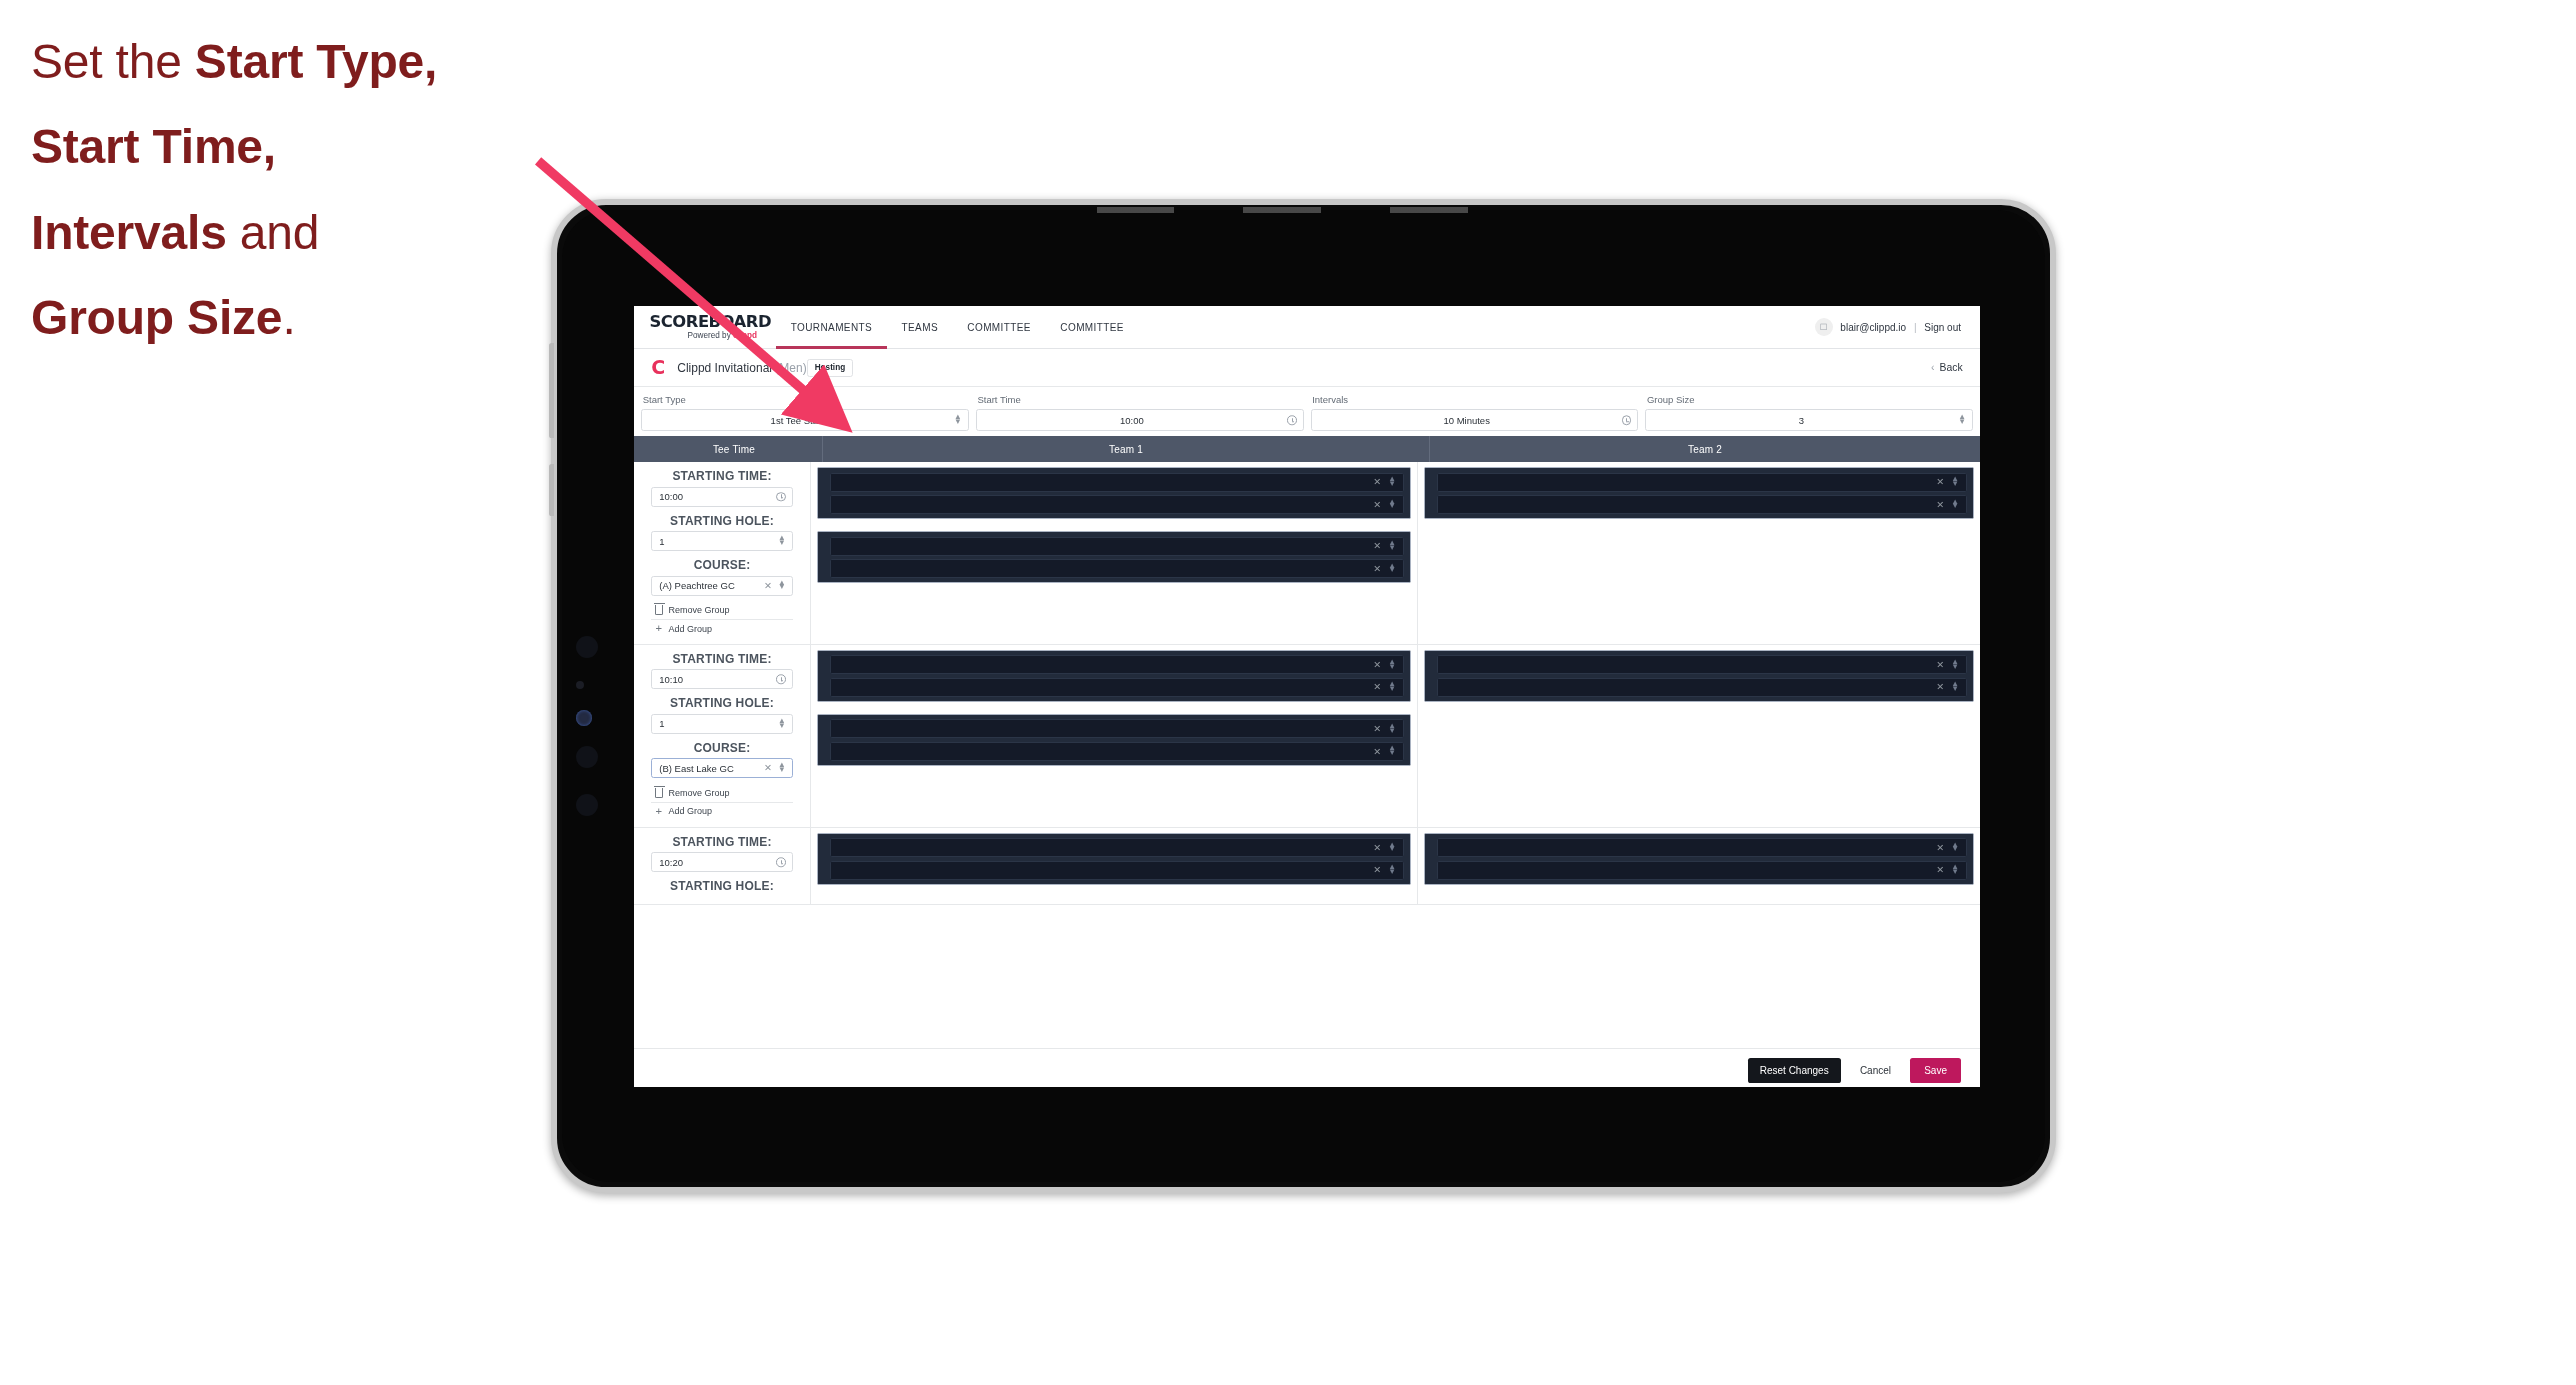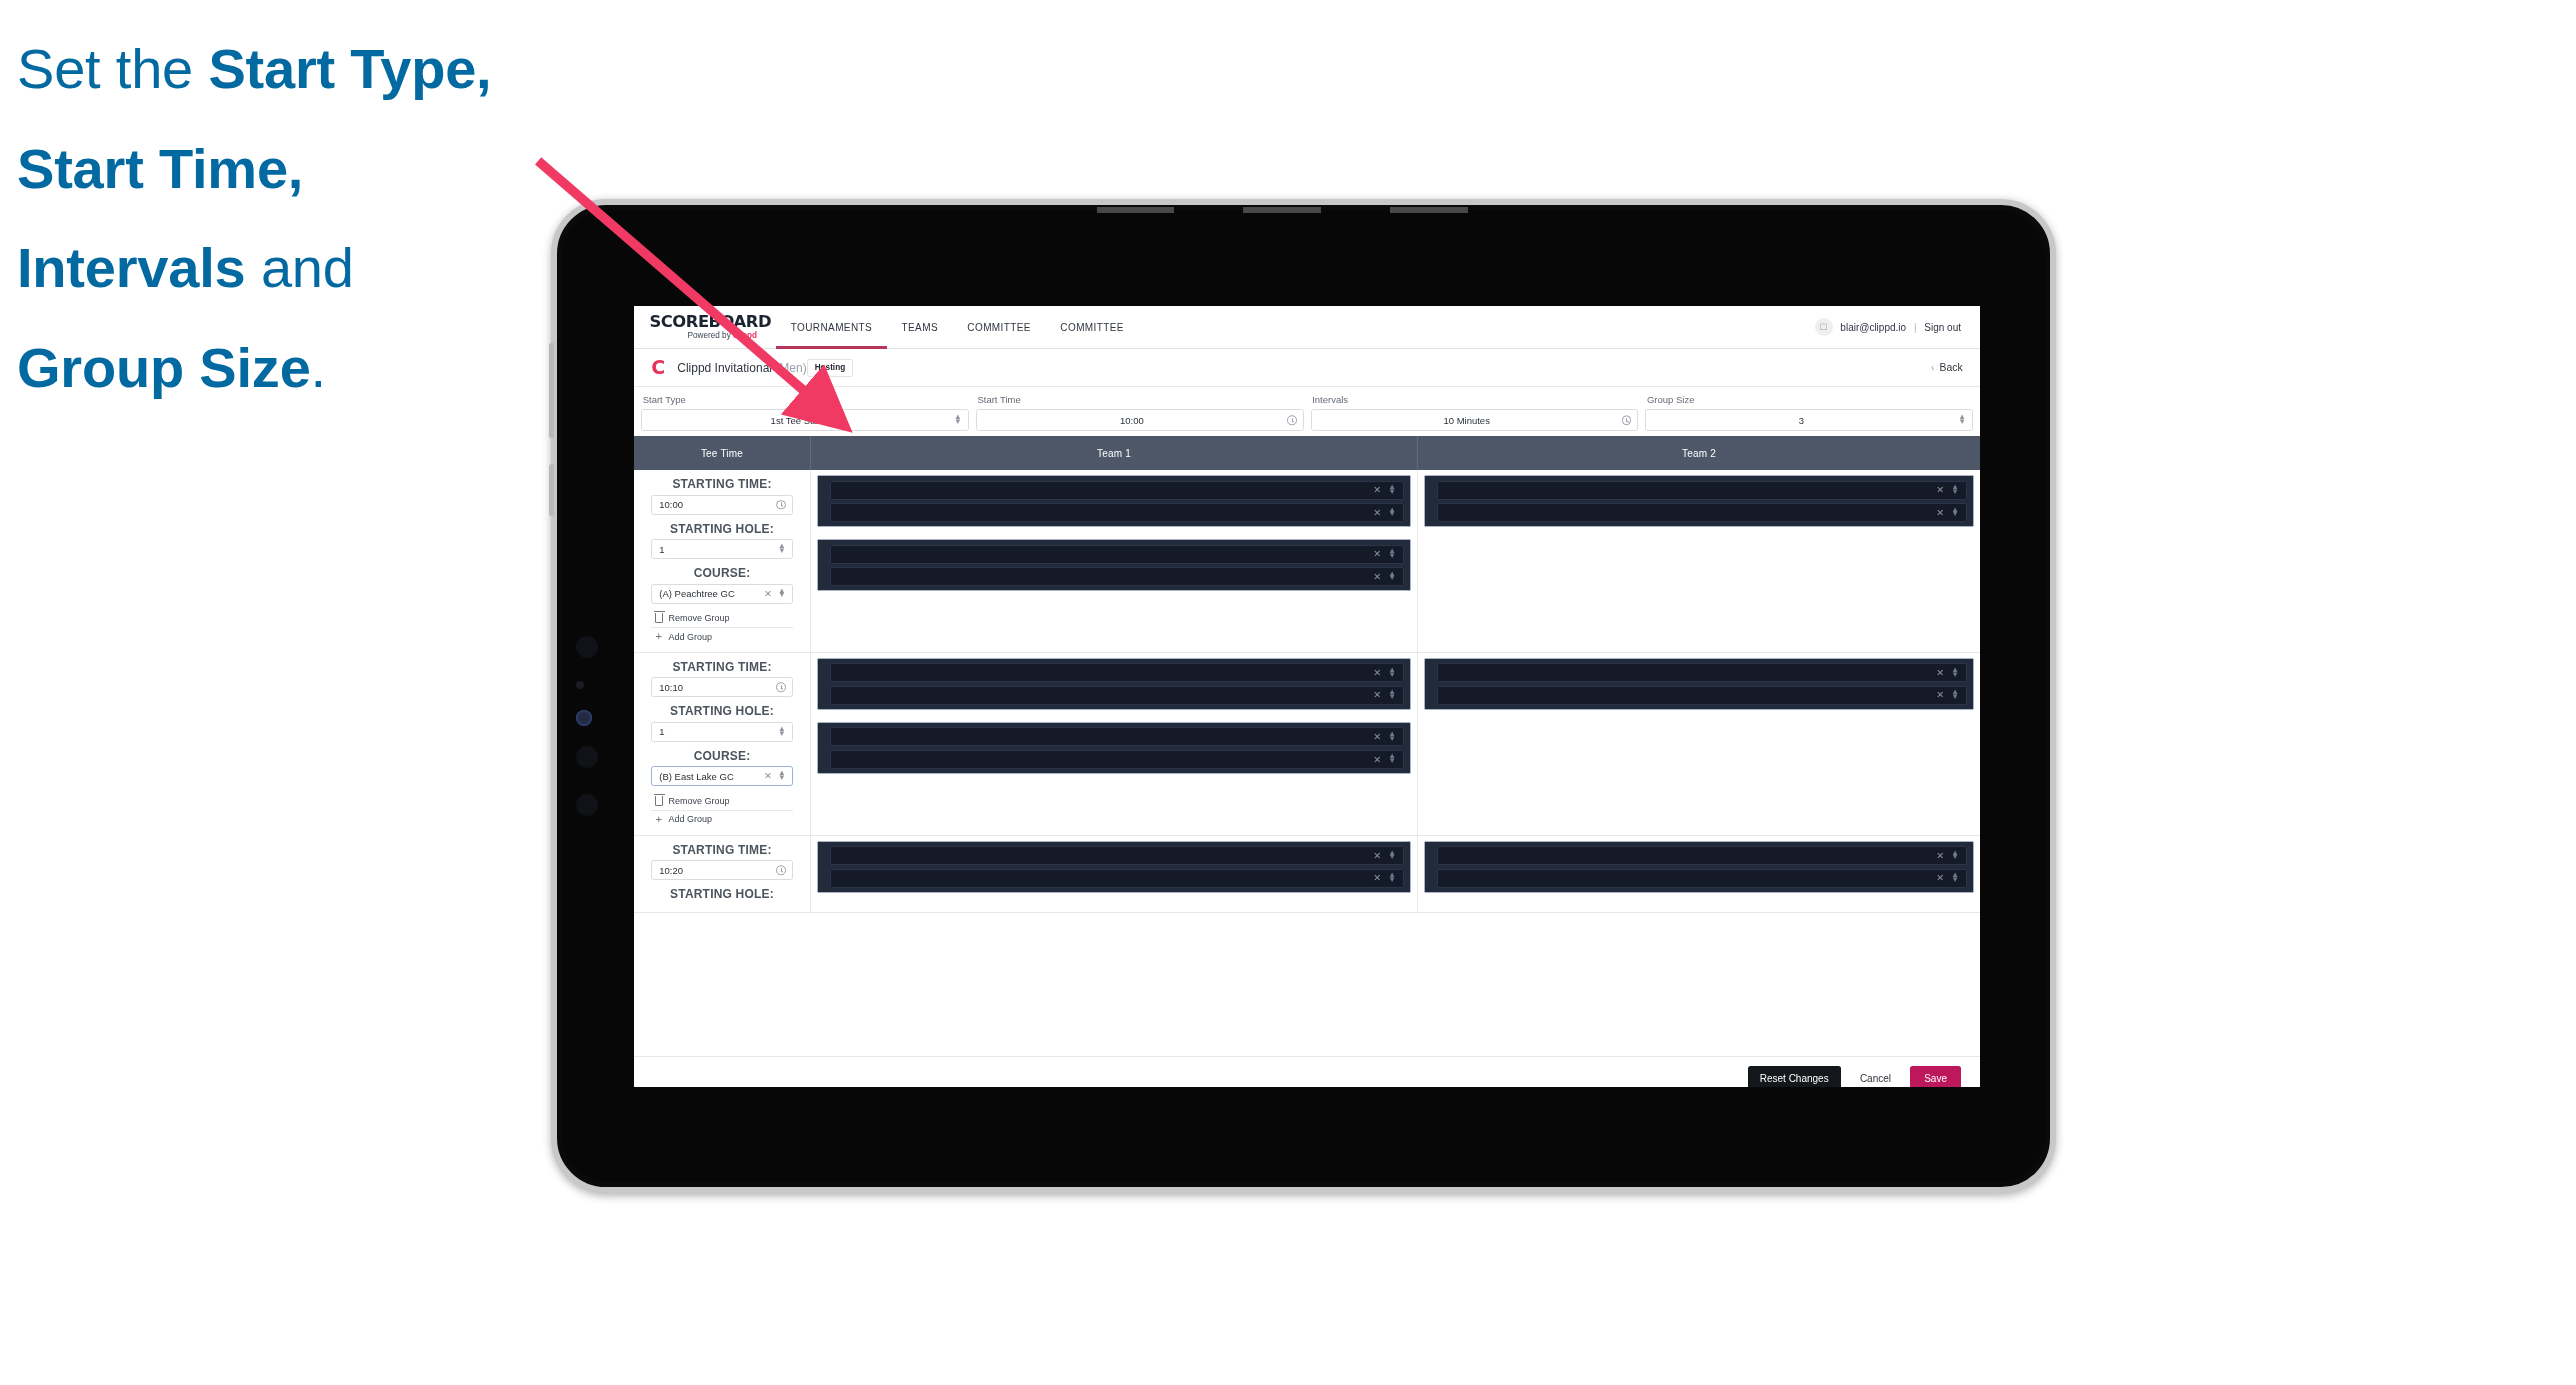--- a/index.html
+++ b/index.html
@@ -7,25 +7,25 @@
     width: 2576px; height: 1386px;
     background: #ffffff;
     font-family: "Liberation Sans", sans-serif;
     overflow: hidden;
   }
   #root { position: relative; width: 2576px; height: 1386px; background: #fff; }
 
   
   .caption {
     position: absolute;
-    left: 17px; top: 19px;
+    left: 31px; top: 19px;
     width: 535px;
-    font-size: 56px;
+    font-size: 48px;
     line-height: 1.78;
-    color: #0369a1;
+    color: #7f1d1d;
     letter-spacing: -0.2px;
   }
   .caption .b { font-weight: 700; }
   .caption .n { font-weight: 400; }
 
   
   .arrow-svg { position: absolute; left: 518px; top: 129px; width: 397px; height: 362px; pointer-events: none; }
 
   
   .device {
@@ -160,21 +160,21 @@
     position: absolute; right: 6px; top: 50%; transform: translateY(-50%);
     color: #8e959d; display:flex; align-items:center; gap:4.3px;
   }
   .spin { display:inline-block; line-height:.62; font-size:7.8px; text-align:center; }
   .spin b { display:block; font-weight:400; }
   .clock-ic { width: 9.5px; height: 9.5px; border:0.9px solid #9aa1aa; border-radius:50%; position:relative; }
   .clock-ic::before { content:""; position:absolute; left:3.6px; top:1.7px; width:0.9px; height:3.5px; background:#9aa1aa; }
   .clock-ic::after  { content:""; position:absolute; left:3.6px; top:4.6px; width:2.6px; height:0.9px; background:#9aa1aa; }
 
   
-  .table-head { display: flex; height: 34px; background: #4e5768; }
+  .table-head { display: flex; height: 26px; background: #4e5768; padding-left: 12px; }
   .th {
     display:flex; align-items:center; justify-content:center;
     color:#fff; font-size: 10px; letter-spacing:0.2px;
   }
   .th.tee   { width: 177px; border-right: 0.9px solid #636c7d; }
   .th.team1 { width: 607px; border-right: 0.9px solid #636c7d; }
   .th.team2 { flex: 1; }
 
   
   .table-body { position: relative; height: 587px; overflow: hidden; border-bottom: 0.9px solid #e6e8ea; }

